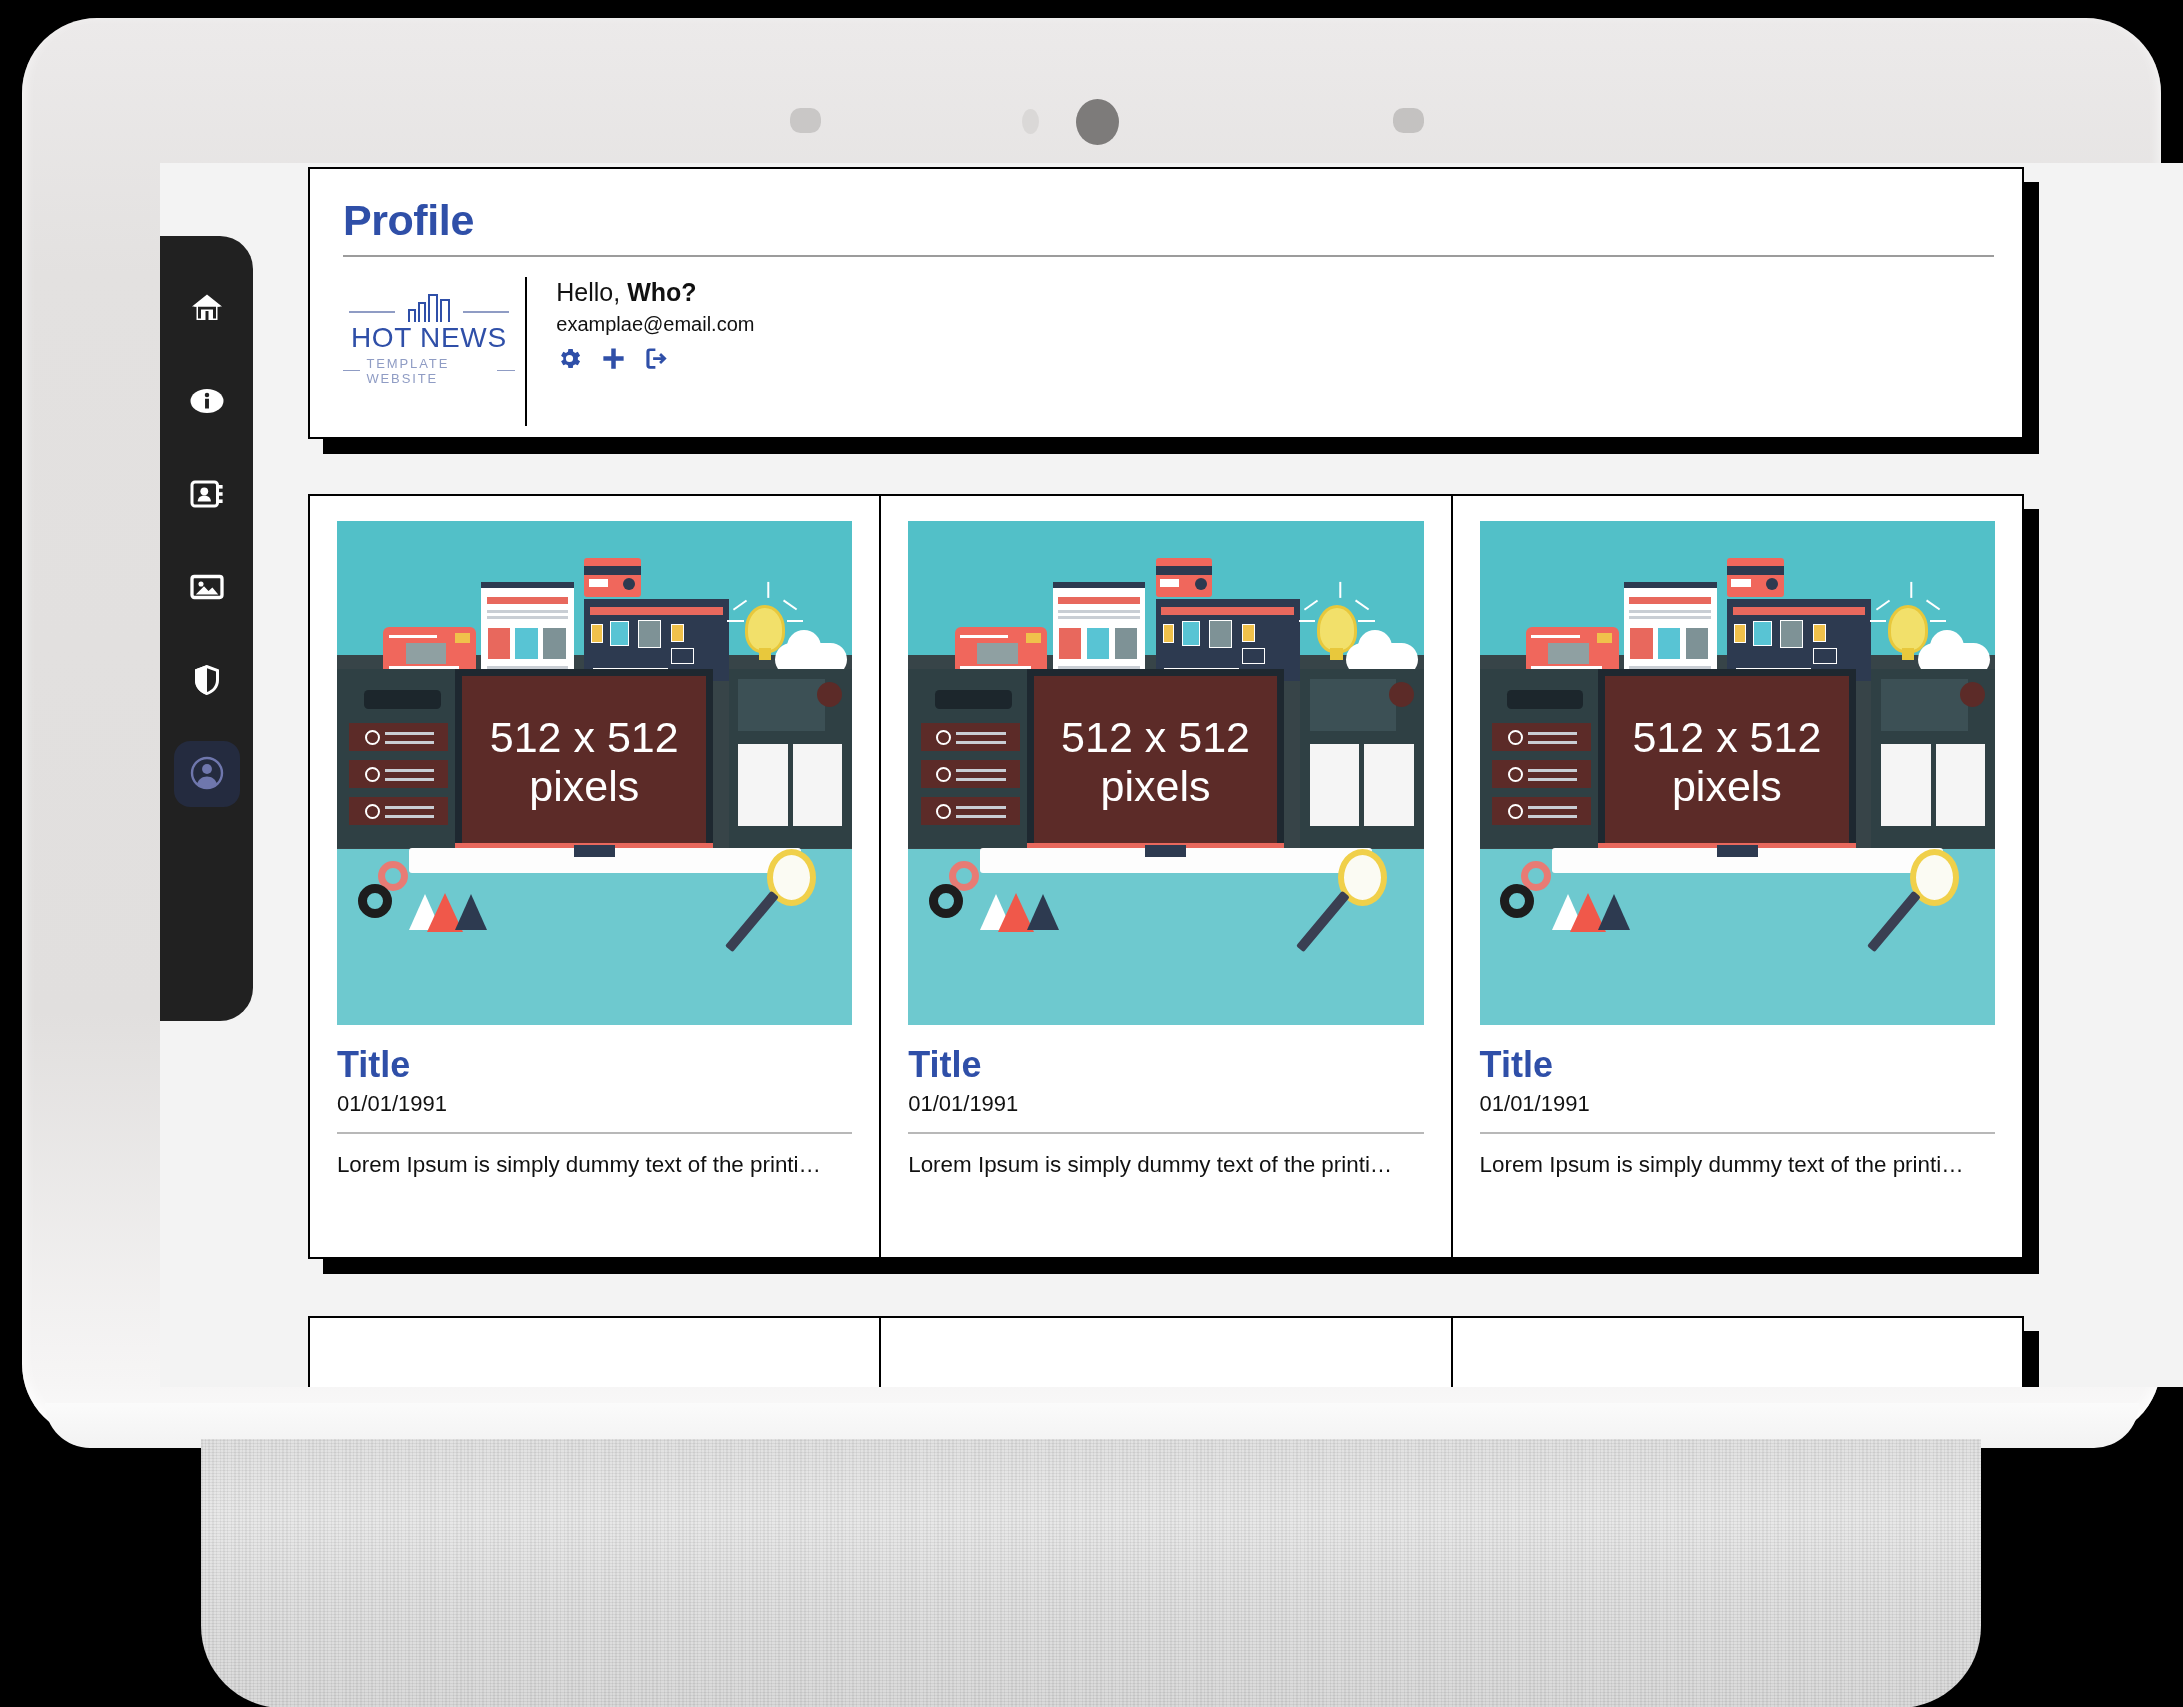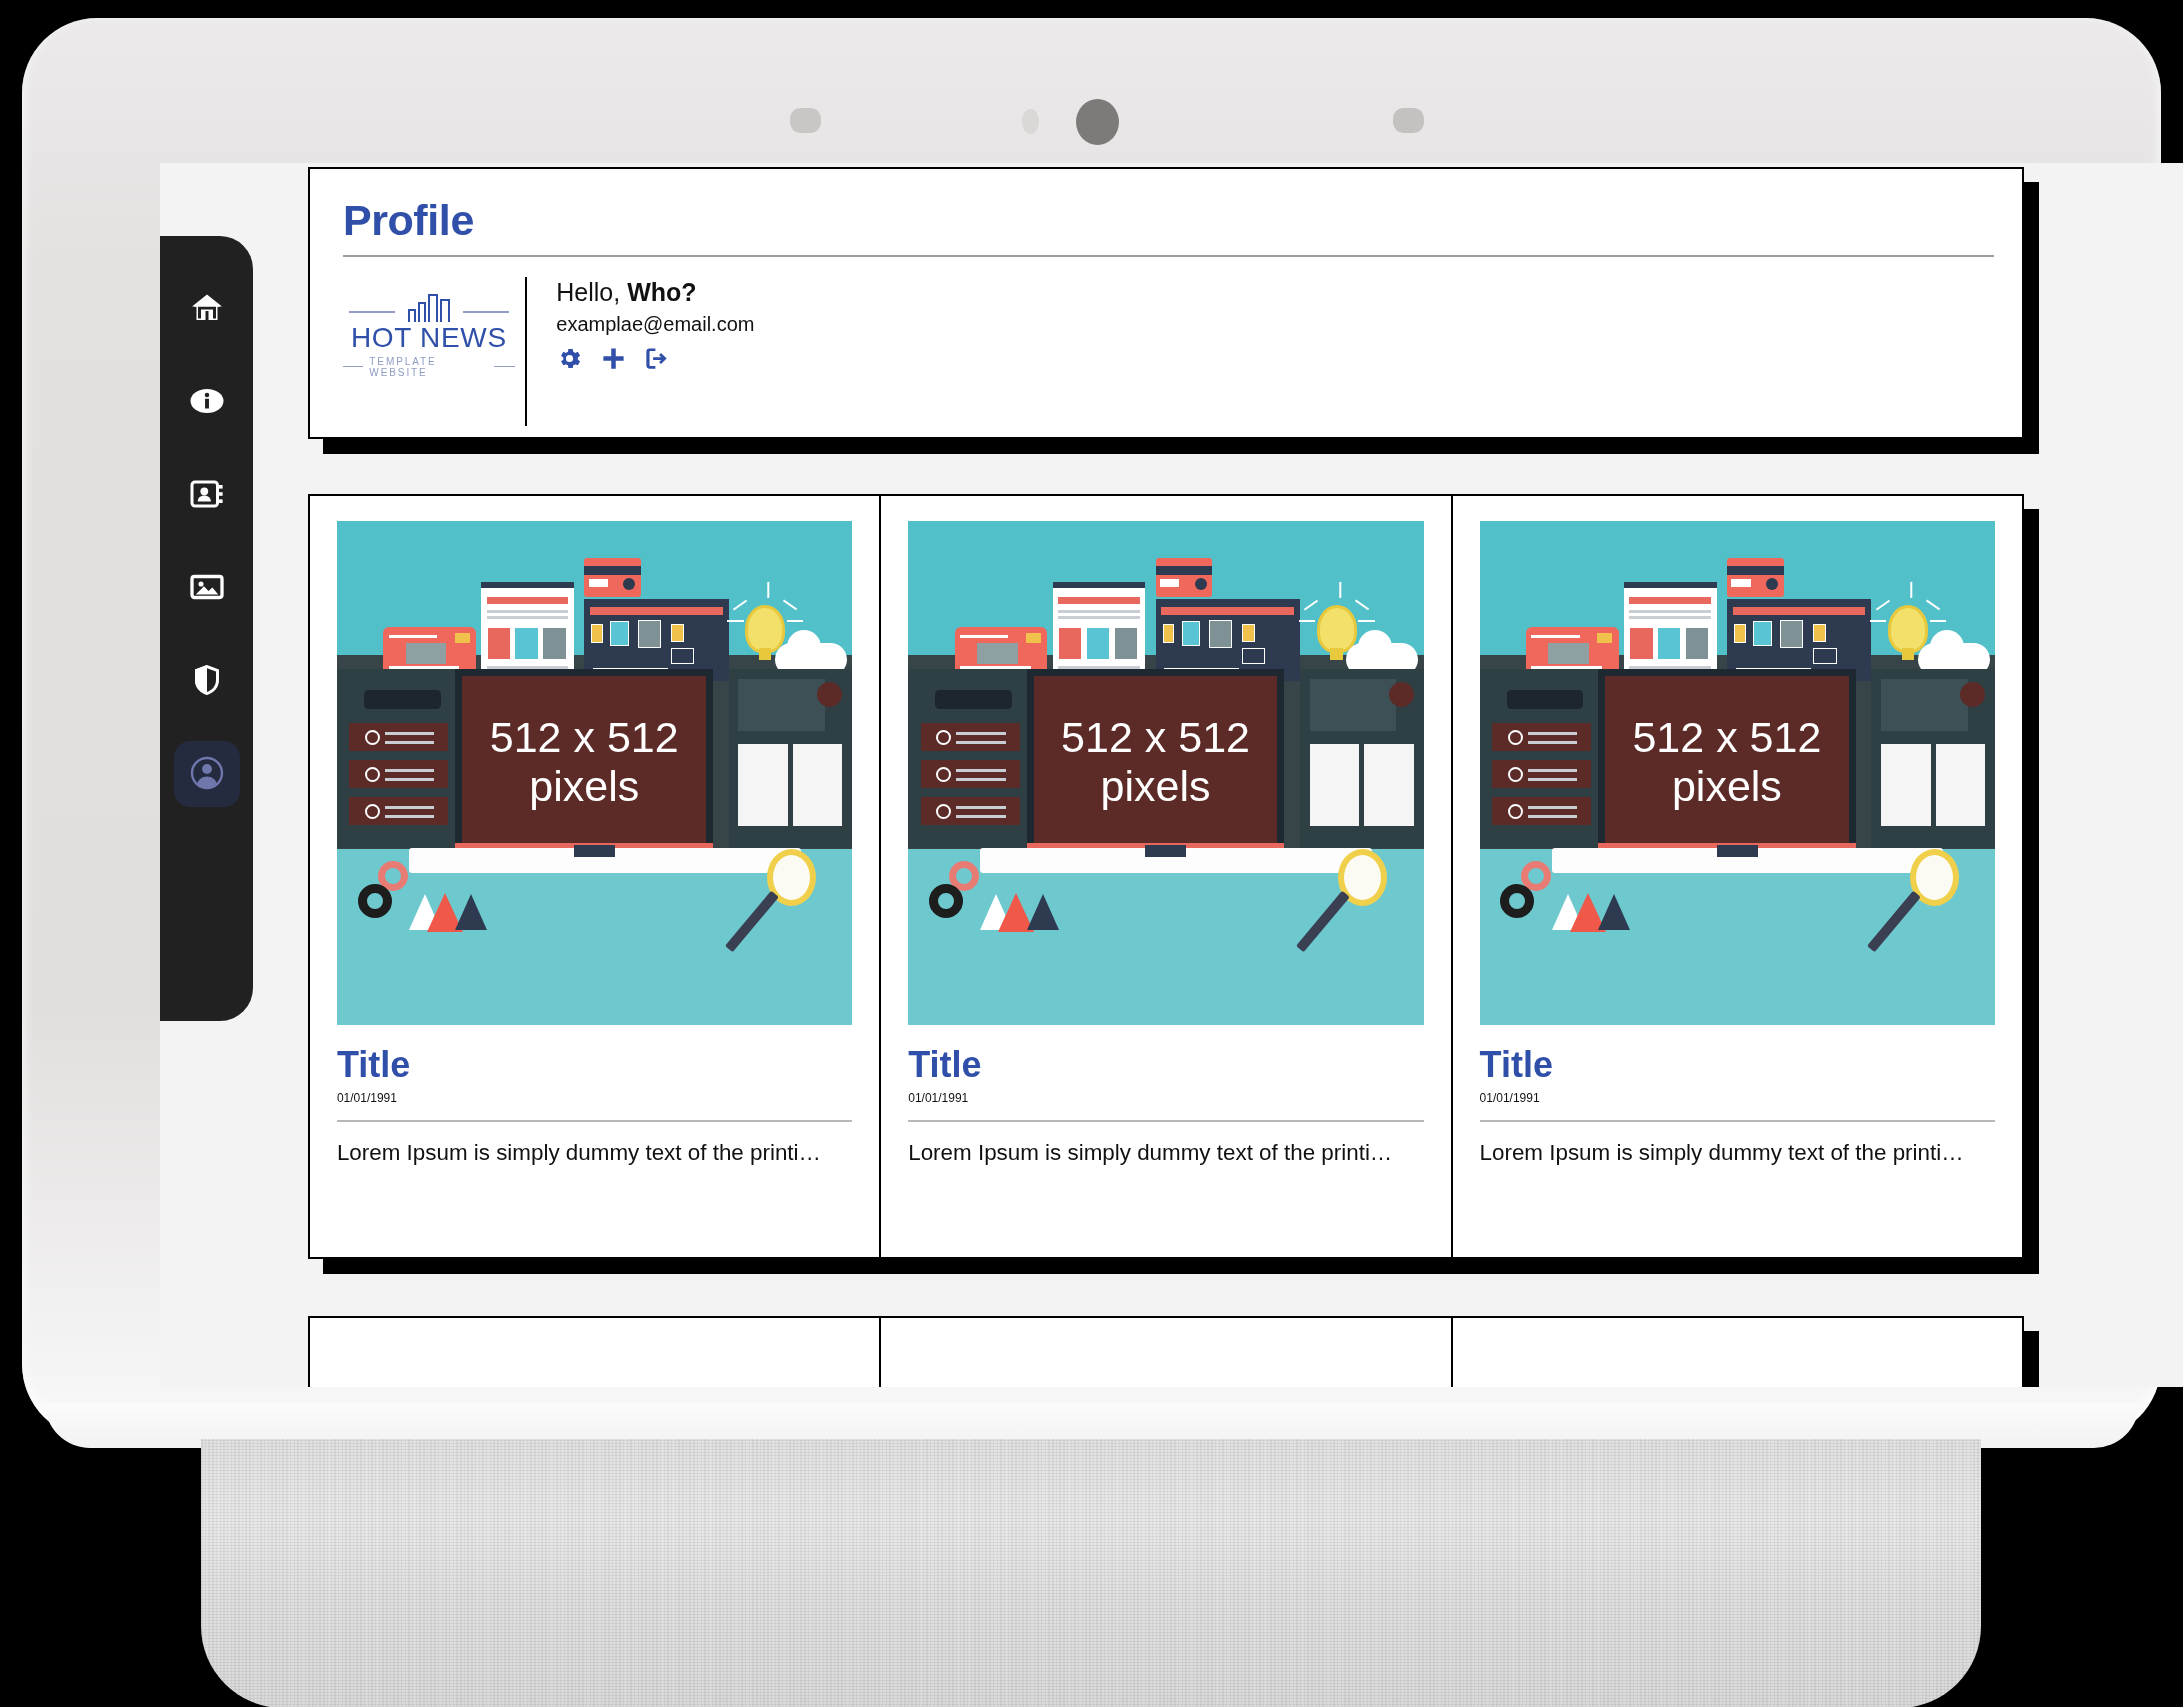--- a/index.html
+++ b/index.html
@@ -169,21 +169,21 @@
     line-height: 1.05;
     margin-top: 1.5px;
     font-weight: 400;
   }
   .logo-sub-row {
     display: flex; align-items: center; gap: 6px; margin-top: 3px; width: 100%;
     justify-content: center;
   }
   .logo-sub-line { height: 1.5px; background: #8f9cc4; width: 22.4px; }
   #logo-sub {
-    font-size: 10px;
+    font-size: 13px;
     color: #8f9cc4;
     letter-spacing: 1.9px;
   }
 
   #profile-info {
     border-left: 2.2px solid #000;
     padding-left: 29px;
     margin-left: 10.4px;
     height: 149px;
   }
@@ -228,21 +228,21 @@
     background: #52c0c8;
   }
 
   .card-title {
     color: #2f4fa8;
     font-size: 36px;
     font-weight: bold;
     margin-top: 22.4px;
     line-height: 1;
   }
-  .card-date { font-size: 12px; color: #111; margin-top: 7.5px; }
+  .card-date { font-size: 22px; color: #111; margin-top: 7.5px; }
   .card-rule { height: 2.2px; background: #b8b8b8; margin-top: 15px; }
   .card-desc {
     font-size: 22.4px;
     color: #111;
     margin-top: 18px;
     white-space: nowrap;
     overflow: hidden;
   }
 
   

